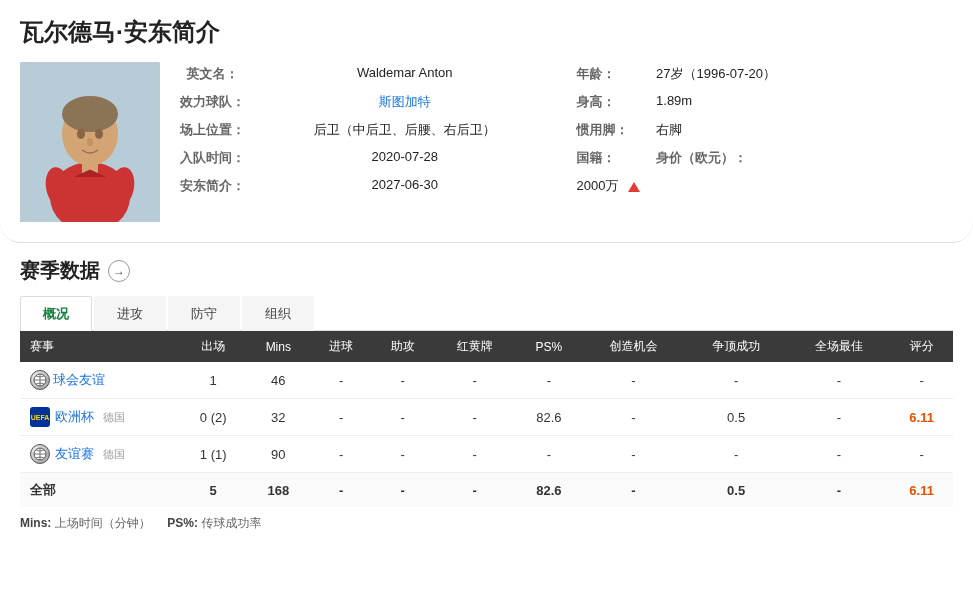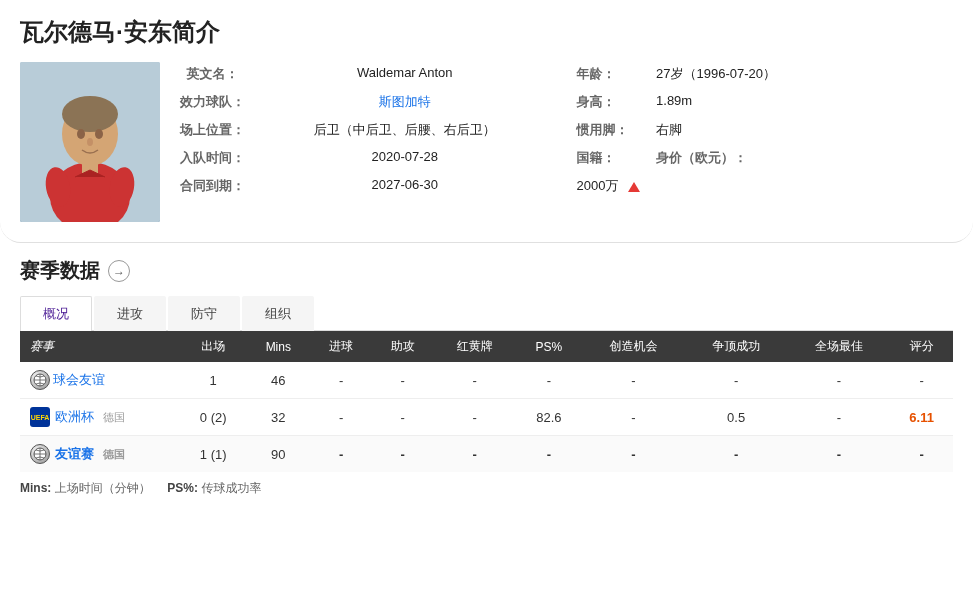--- a/index.html
+++ b/index.html
@@ -135,22 +135,22 @@
       border: 1px solid transparent;
       border-bottom: none;
       margin-bottom: -1px;
       background: #f5f5f5;
       border-radius: 2px 2px 0 0;
       margin-right: 2px;
     }
     .tab.active {
       background: #fff;
       border-color: #ddd;
-      color: #4c1d95;
-      font-weight: normal;
+      color: #15803d;
+      font-weight: bold;
     }
 
     
     .stats-table {
       width: 100%;
       border-collapse: collapse;
       font-size: 13px;
     }
     .stats-table th {
       background: #3a3a3a;
@@ -158,21 +158,20 @@
       padding: 7px 6px;
       text-align: center;
       font-weight: normal;
       font-size: 12px;
       white-space: nowrap;
     }
     .stats-table th:first-child {
       text-align: left;
       padding-left: 10px;
       width: 160px;
-      font-style: italic;
     }
     .stats-table td {
       padding: 8px 6px;
       text-align: center;
       border-bottom: 1px solid #eee;
       color: #333;
       font-size: 13px;
     }
     .stats-table td:first-child {
       text-align: left;
@@ -238,21 +237,21 @@
       <span class="info-value">
         <a>斯图加特</a>
       </span>
 
       <span class="info-label">场上位置：</span>
       <span class="info-value">后卫（中后卫、后腰、右后卫）</span>
 
       <span class="info-label">入队时间：</span>
       <span class="info-value">2020-07-28</span>
 
-      <span class="info-label">合同到期：</span>
+      <span class="info-label">安东简介：</span>
       <span class="info-value">2027-06-30</span>
     </div>
 
     <div class="player-info-right">
       <span class="info-label">年龄：</span>
       <span class="info-value">27岁（1996-07-20）</span>
 
       <span class="info-label">身高：</span>
       <span class="info-value">1.89m</span>
 
@@ -361,20 +360,33 @@
           <td style="font-weight: normal;">90</td>
           <td>-</td>
           <td>-</td>
           <td>-</td>
           <td>-</td>
           <td>-</td>
           <td>-</td>
           <td>-</td>
           <td>-</td>
         </tr>
+        <tr>
+          <td><span>全部</span></td>
+          <td style="font-weight: bold;">5</td>
+          <td style="font-weight: bold;">168</td>
+          <td>-</td>
+          <td>-</td>
+          <td>-</td>
+          <td>82.6</td>
+          <td>-</td>
+          <td>0.5</td>
+          <td>-</td>
+          <td style="color: rgb(230, 81, 0); font-weight: bold;">6.11</td>
+        </tr>
       </tbody>
   </table>
 
   <div class="footnote">
     <strong>Mins:</strong>
     <span> 上场时间（分钟）</span>
     &nbsp;&nbsp;&nbsp;
     <strong>PS%:</strong>
     <span> 传球成功率</span>
   </div>

